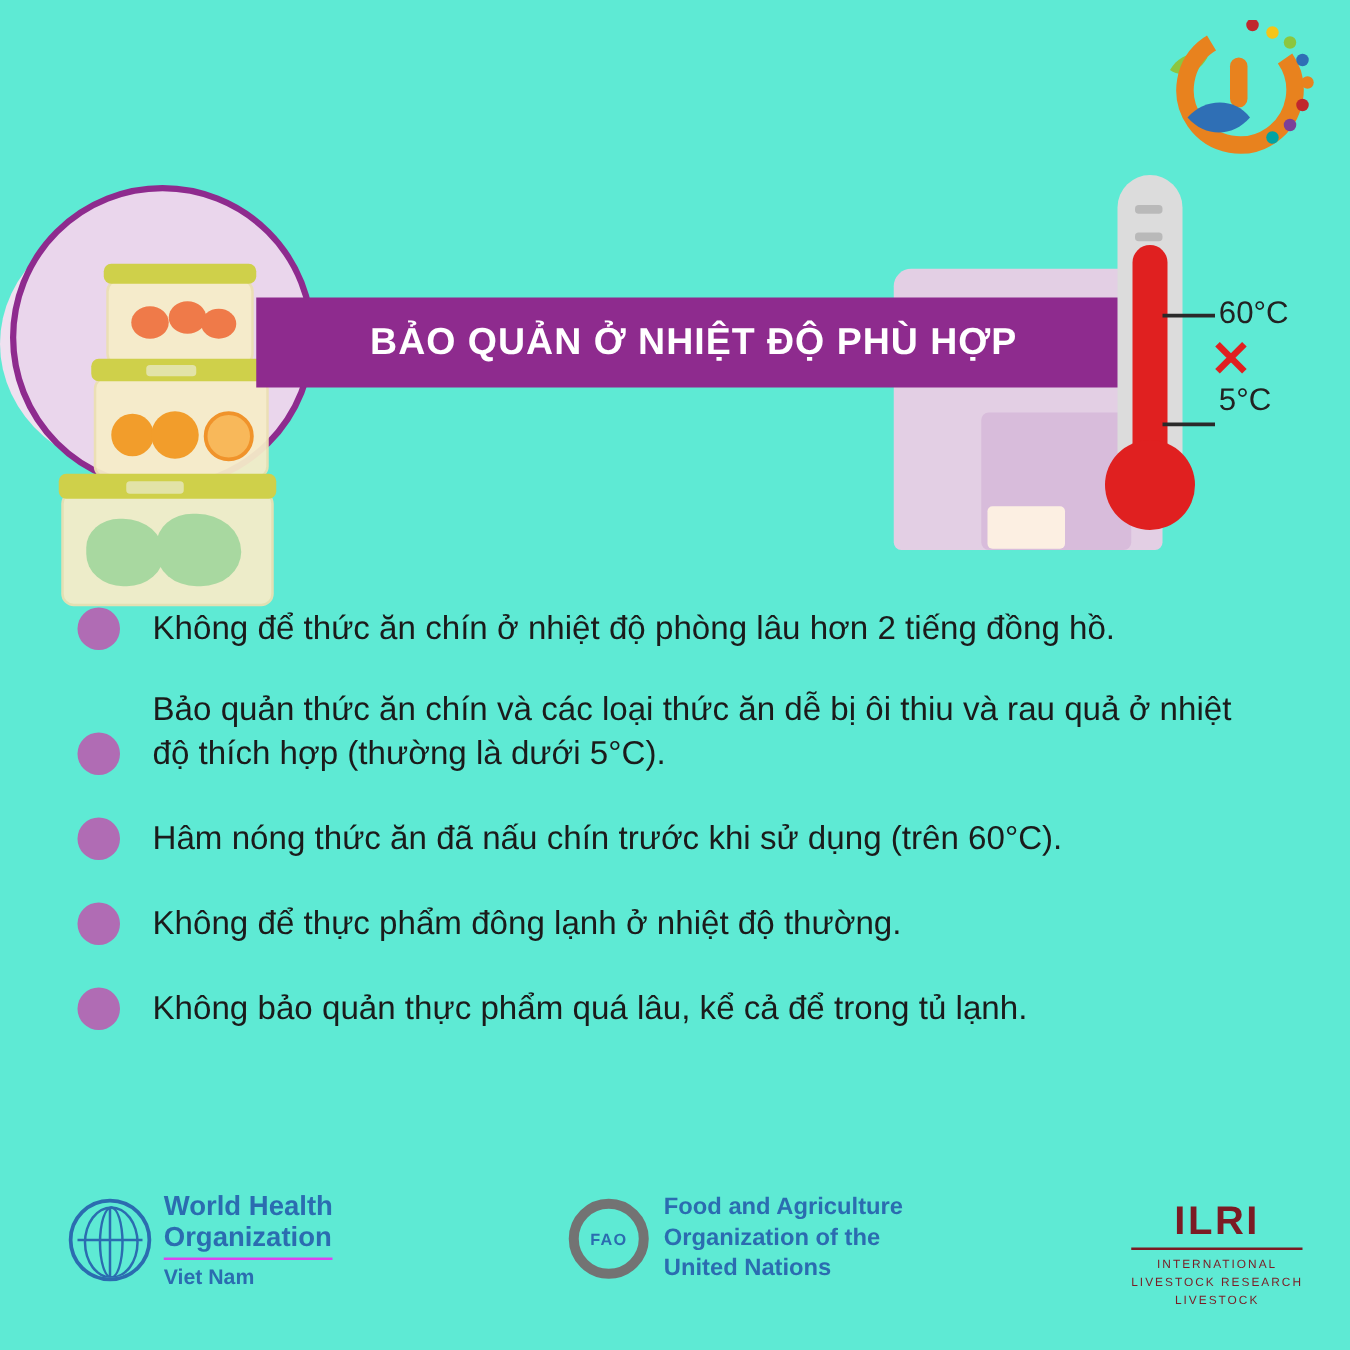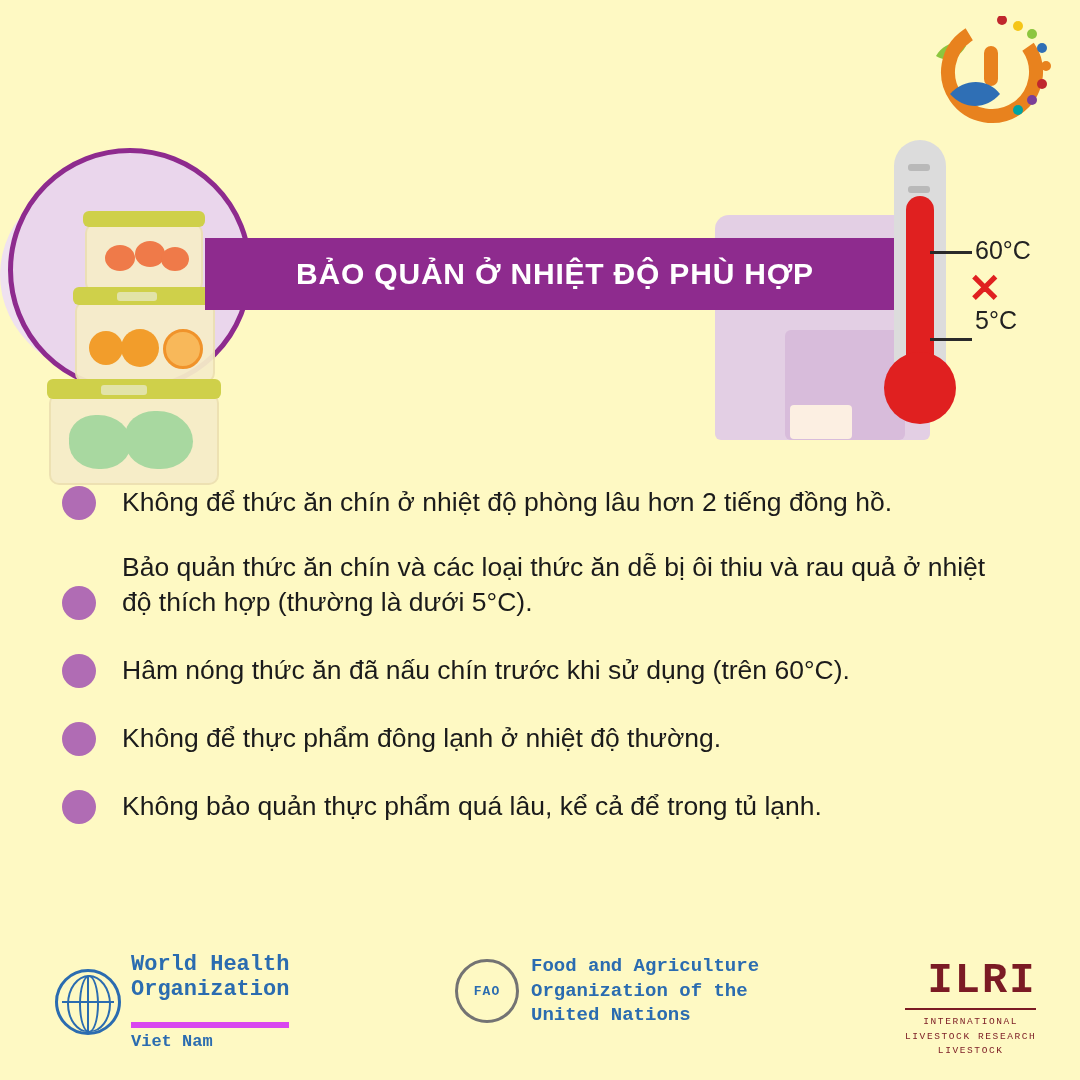--- a/index.html
+++ b/index.html
@@ -6,21 +6,21 @@
   html, body {
     margin: 0; padding: 0;
     width: 1080px; height: 1080px;
     background: #f7f4f2;
     font-family: "Liberation Sans", sans-serif;
     overflow: hidden;
   }
   .page {
     position: relative;
     width: 1080px; height: 1080px;
-    background: #fef9c3;
+    background: #5eead4;
   }
 
   
   .hero {
     position: absolute;
     left: 0; top: 0;
     width: 1080px; height: 470px;
   }
 
   
@@ -204,21 +204,20 @@
     color: #1b1b1b;
     max-width: 880px;
   }
 
   
   .footer {
     position: absolute;
     left: 0; bottom: 18px;
     width: 1080px;
     height: 120px;
-    font-family: Liberation Mono, monospace;
   }
   .who {
     position: absolute;
     left: 55px; top: 10px;
     display: flex; align-items: center;
   }
   .who-mark {
     width: 66px; height: 66px;
     border-radius: 50%;
     border: 3px solid #2b6cb0;
@@ -259,34 +258,34 @@
   .who-text {
     color: #2b6cb0;
     font-weight: bold;
     font-size: 22px;
     line-height: 1.14;
   }
   .who-sub {
     color: #2b6cb0;
     font-size: 17px;
     font-weight: bold;
-    border-top: 6px solid #d946ef;
-    margin-top: 20px;
+    border-top: 2px solid #d946ef;
+    margin-top: 4px;
     padding-top: 4px;
   }
 
   .fao {
     position: absolute;
     left: 455px; top: 12px;
     display: flex; align-items: center;
   }
   .fao-mark {
     width: 64px; height: 64px;
     border-radius: 50%;
-    border: 3px solid #737373;
+    border: 8px solid #737373;
     margin-right: 12px;
     position: relative;
     color: #2b6cb0;
     font-size: 13px;
     font-weight: bold;
     display: flex; align-items: center; justify-content: center;
     letter-spacing: 1px;
   }
   .fao-text {
     color: #2b6cb0;
@@ -295,25 +294,24 @@
     line-height: 1.3;
   }
 
   .ilri {
     position: absolute;
     left: 905px; top: 18px;
     text-align: center;
     color: #7b1b24;
   }
   .ilri-main {
-    font-size: 42px;
+    font-size: 32px;
     font-weight: bold;
     letter-spacing: 2px;
     line-height: 1;
-    text-align: right;
   }
   .ilri-rule {
     height: 2px; background: #7b1b24;
     margin: 6px 0 5px 0;
   }
   .ilri-sub {
     font-size: 9.5px;
     letter-spacing: 1.6px;
     line-height: 1.55;
   }

